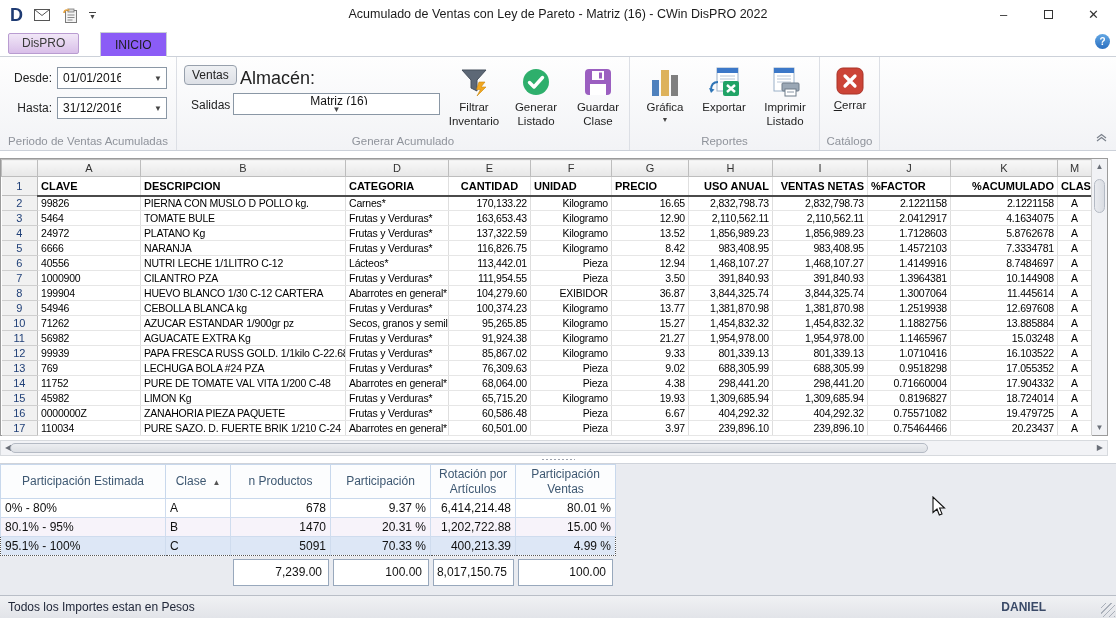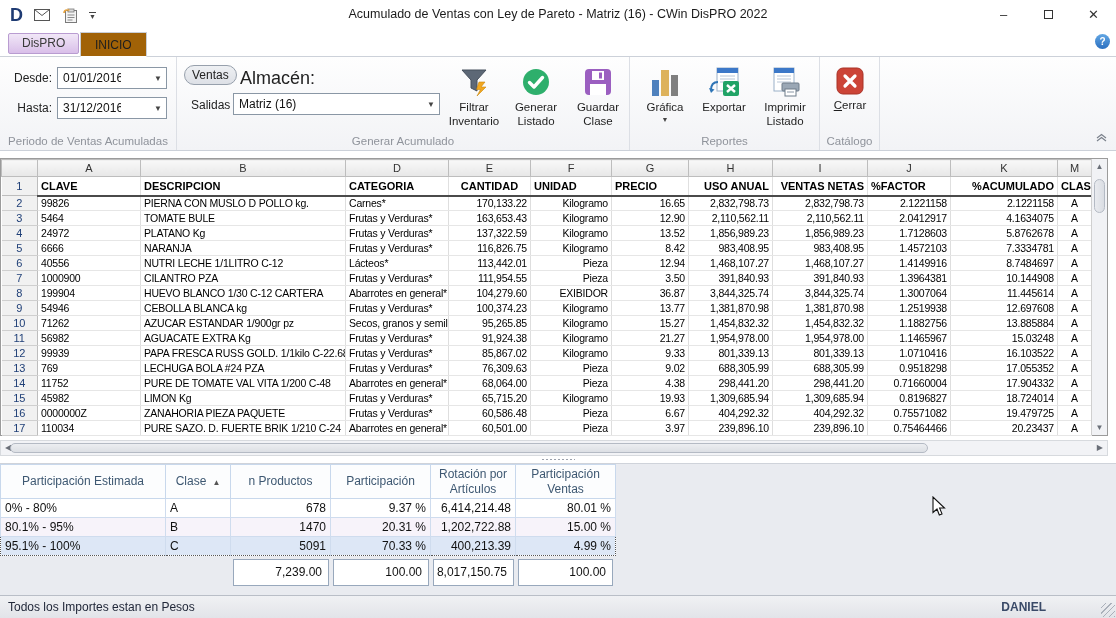--- a/index.html
+++ b/index.html
@@ -18,21 +18,21 @@
   .title { position:absolute; left:0; right:0; top:7px; text-align:center; font-size:12.5px; color:#1b1b1b; }
   .winbtns { position:absolute; right:0; top:0; display:flex; }
   .winbtn { width:45px; height:28px; display:flex; align-items:center; justify-content:center; font-size:13px; color:#333; }
   .maxglyph { width:9px; height:9px; border:1px solid #333; display:inline-block; }
 
   
   .tabrow { position:absolute; top:30px; left:0; width:100%; height:27px; background:#fff; border-bottom:1px solid #ccd1d9; }
   .dispro-btn { position:absolute; left:8px; top:3px; height:21px; line-height:19px; padding:0 13px; font-size:12px; color:#3a3a3a;
     background:linear-gradient(#f1e7f7,#d9bfe9); border:1px solid #b99cd1; border-radius:2px; }
   .tab { position:absolute; top:2px; height:25px; line-height:24px; padding:0 14px; font-size:12px; color:#333; }
-  .tab.active { background:#a16207; border:1px solid #c9ced6; border-bottom:1px solid #fff; color:#1e1e1e; }
+  .tab.active { background:#8b5cf6; border:1px solid #c9ced6; border-bottom:1px solid #fff; color:#1e1e1e;margin-left:20px; }
   .tab-inicio { left:80px; }
   .tab-config { left:142px; }
   .help-icon { position:absolute; right:6px; top:34px; width:15px; height:15px; border-radius:50%;
     background:linear-gradient(#63a7e4,#2a6fc0); color:#fff; font-size:10px; font-weight:bold; text-align:center; line-height:15px; z-index:5; }
 
   
   .ribbon { position:absolute; top:57px; left:0; width:100%; height:94px; background:linear-gradient(#fefefe,#f2f3f6); border-bottom:1px solid #ccd1d9; }
   .rgroup { position:absolute; top:0; height:100%; border-right:1px solid #dcdfe5; }
   .g1 { left:0; width:177px; }
   .g2 { left:177px; width:453px; }
@@ -40,24 +40,24 @@
   .g4 { left:820px; width:60px; }
   .glabel { position:absolute; bottom:3px; left:0; width:100%; text-align:center; font-size:11.5px; color:#8f939b; white-space:nowrap; }
   .field-row { position:absolute; left:6px; display:flex; align-items:center; }
   .fr1 { top:10px; } .fr2 { top:40px; }
   .flabel { width:46px; text-align:right; font-size:12px; color:#222; margin-right:5px; }
   .combo { display:flex; align-items:center; height:22px; background:#fff; border:1px solid #8a97a5; }
   .combo .val { flex:1; font-size:12px; color:#111; padding-left:5px; white-space:nowrap; overflow:hidden; }
   .combo .dd { width:16px; text-align:center; font-size:8px; color:#444; }
   .combo-date { width:110px;gap:29px; }
   .toggle-btn { position:absolute; left:7px; font-size:12px; color:#222; padding:2px 7px; }
-  .toggle-btn.pressed { top:8px; background:linear-gradient(#eef0f3,#dde0e6); border:1px solid #97a0ac; border-radius:10px; }
+  .toggle-btn.pressed { top:8px; background:linear-gradient(#eef0f3,#dde0e6); border:1px solid #97a0ac; border-radius:4px; }
   .toggle-btn.flat { top:39px; }
   .almacen-label { position:absolute; left:56px; top:11px; font-size:18px; color:#222;margin-left:7px; }
-  .combo-almacen { position:absolute; left:56px; top:36px; width:207px; }
+  .combo-almacen { position:absolute; left:56px; top:36px; width:207px;flex-direction:column; }
   .bigbtn { position:absolute; top:5px; width:62px; height:78px; display:flex; flex-direction:column; align-items:center; padding-top:4px; }
   .bigbtn .blabel { font-size:11.5px; color:#1e1e1e; text-align:center; line-height:1.2; margin-top:3px; }
   .bigbtn svg { display:block; }
   .dd-tri { font-size:7px; color:#444; line-height:6px; margin-top:2px; }
   .ribbon-chevron { position:absolute; right:8px; bottom:4px; color:#7b828c; }
   .u1 { text-decoration:underline; }
 
   
   .grid-wrap { position:absolute; top:158px; left:0; width:1108px; height:278px; border:1px solid #9b9b9b; background:#fff; }
   table.grid { border-collapse:collapse; table-layout:fixed; width:1090px; }

